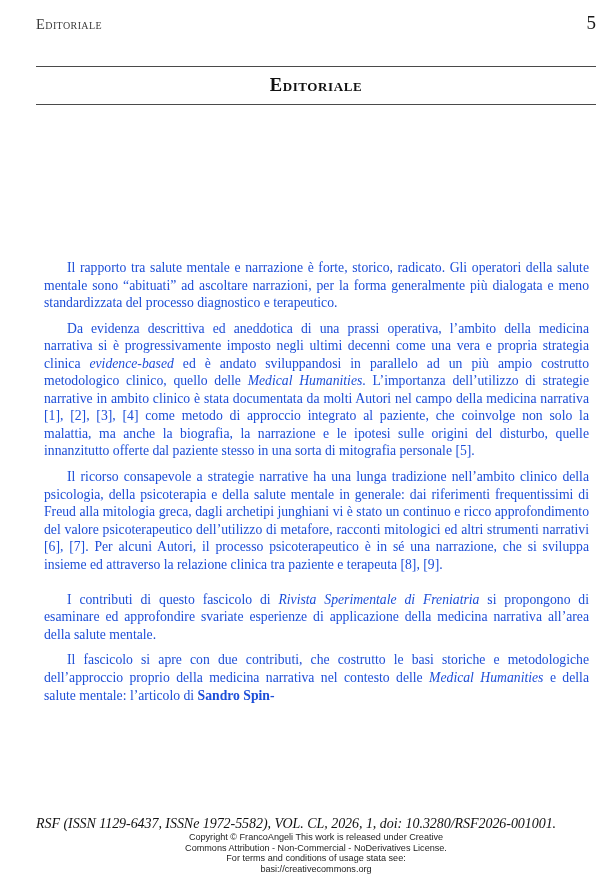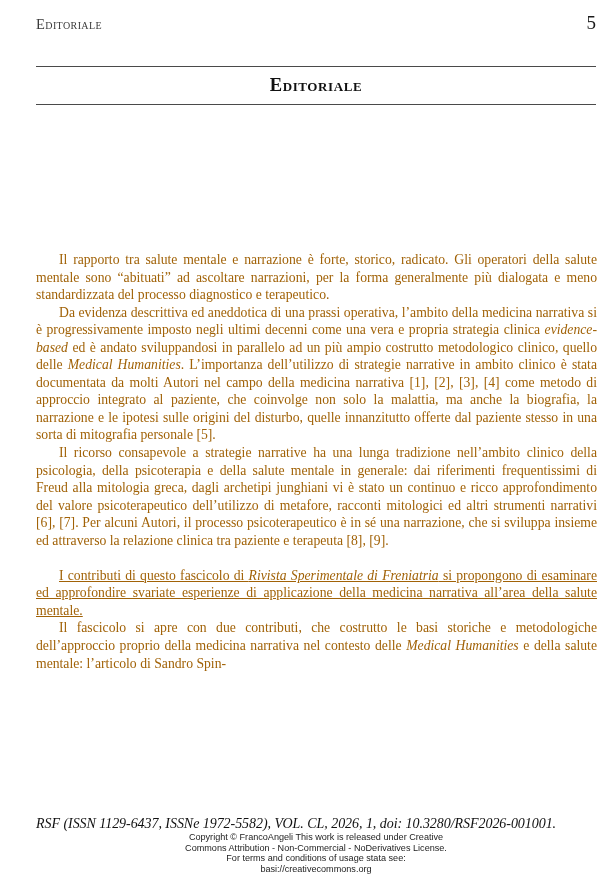--- a/index.html
+++ b/index.html
@@ -74,35 +74,34 @@
   }
 
   
   .body-col {
     position: absolute;
     left: 20px;
     top: 251px;
     width: 561px;
   }
   .body-col p {
-    margin: 0;
+    margin: 8px;
     text-align: justify;
     text-justify: inter-word;
     font-size: 13.7px;
     line-height: 17.55px;
     text-indent: 23px;
     hyphens: manual;
-    color: #a16207;
+    color: #1d4ed8;
   }
   .body-col p.spaced {
     margin-top: 17.55px;
-    text-decoration: underline;
   }
   .it { font-style: italic; }
-  .bd { font-weight: normal; }
+  .bd { font-weight: bold; }
 
   
   .footer-cite {
     position: absolute;
     left: 20px;
     top: 816px;
     width: 562px;
     font-style: italic;
     font-size: 14px;
     line-height: 16px;

